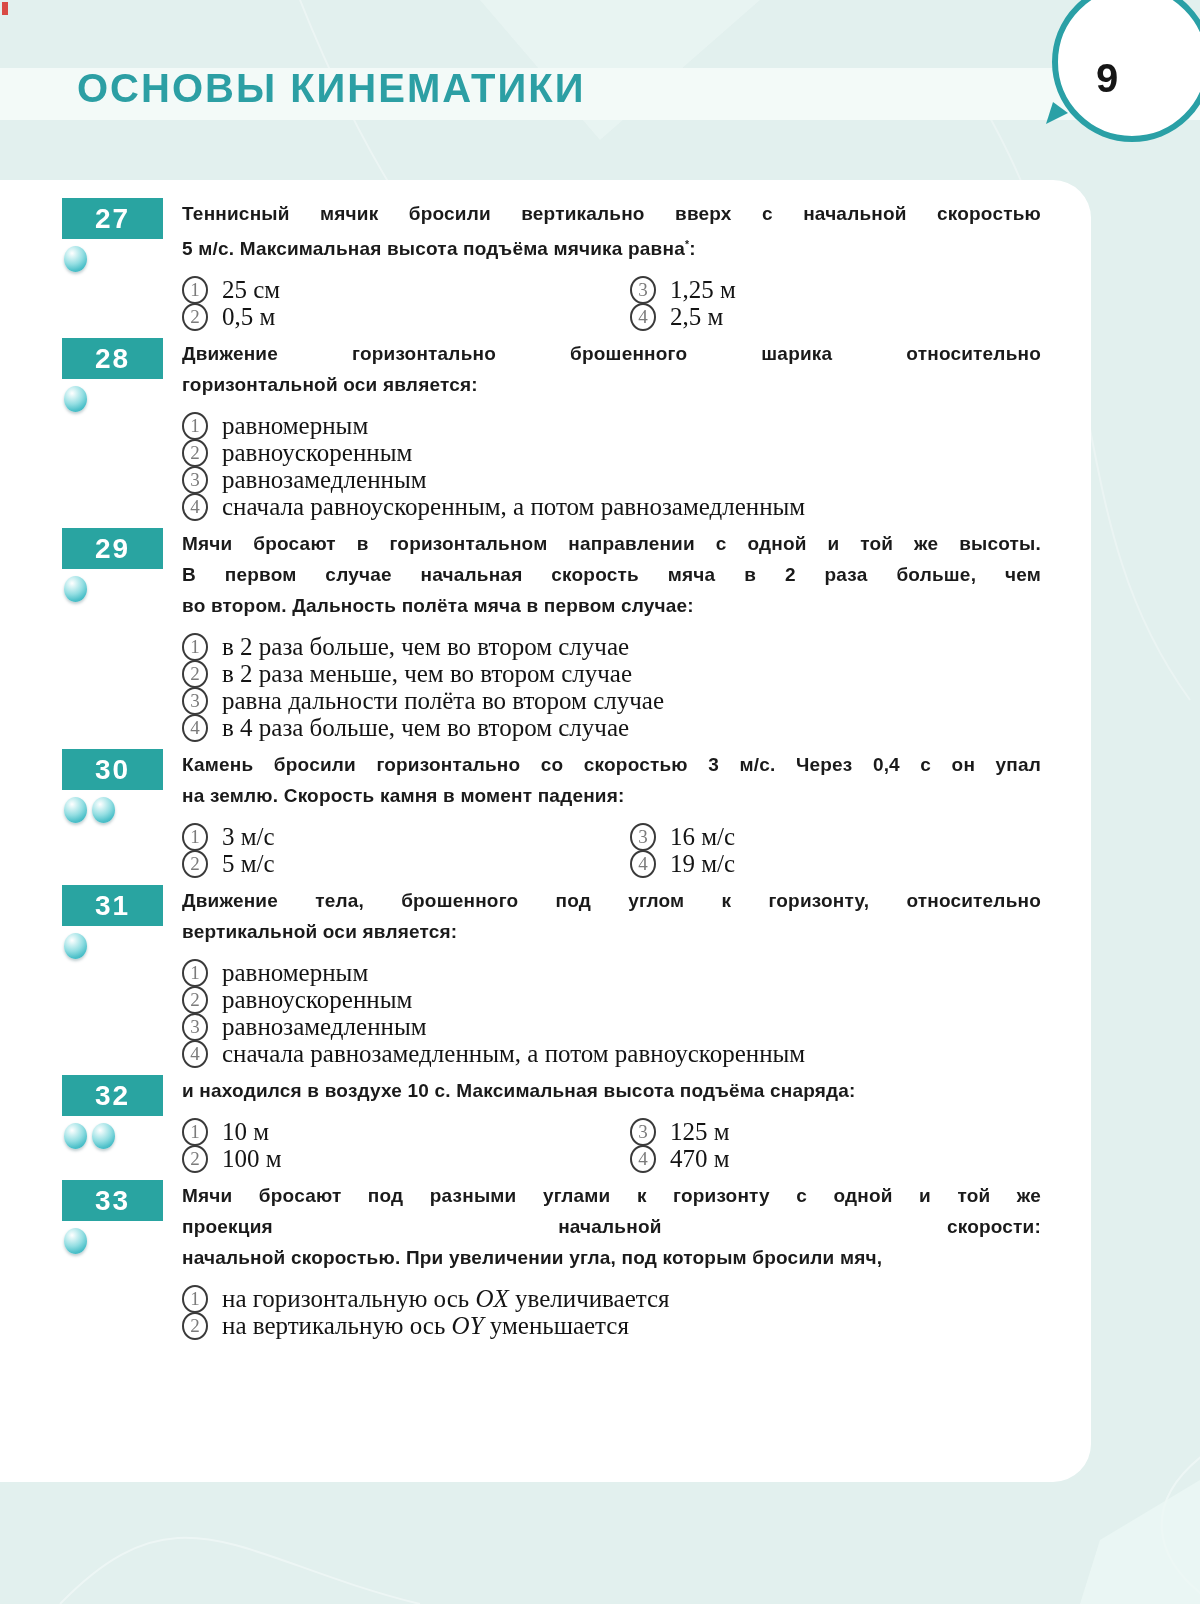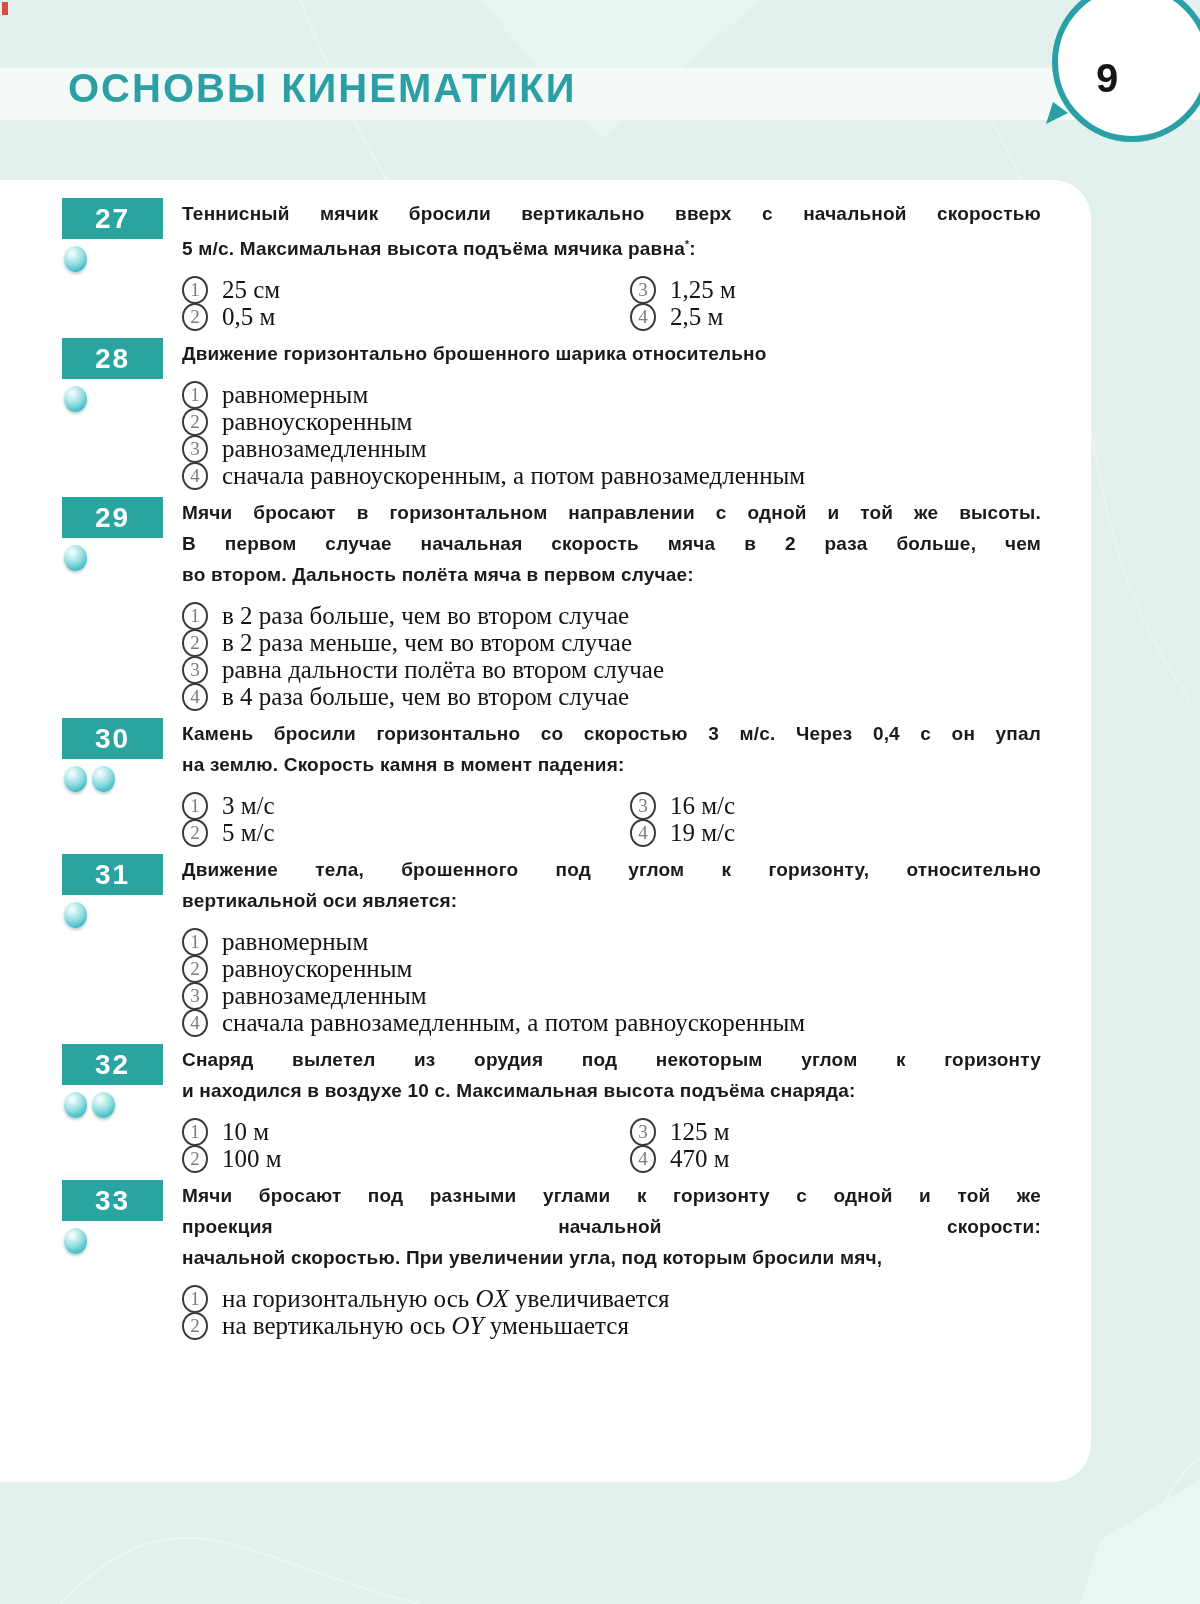--- a/index.html
+++ b/index.html
@@ -5,21 +5,21 @@
   html,body{margin:0;padding:0;}
   body{
     width:1200px;height:1604px;position:relative;overflow:hidden;
     background:#e2f0ee;
     font-family:"Liberation Sans",sans-serif;
   }
   .bg-decor{position:absolute;left:0;top:0;width:1200px;height:1604px;pointer-events:none;}
   .corner-mark{position:absolute;left:2px;top:2px;width:6px;height:13px;background:#d94a44;}
   .header-strip{position:absolute;left:0;top:68px;width:1200px;height:52px;background:#f3faf8;}
   .title{
-    position:absolute;left:68px;top:66px;margin:0;z-index:2;
+    position:absolute;left:77px;top:66px;margin:0;z-index:2;
     font-size:40px;font-weight:800;letter-spacing:2px;color:#2c9fa4;
     font-family:"Liberation Sans",sans-serif;
   }
   .page-circle{
     position:absolute;left:1052px;top:-18px;width:160px;height:160px;z-index:3;
     background:#ffffff;border:6px solid #2aa0a6;border-radius:50%;
     box-sizing:border-box;
   }
   .page-num{
     position:absolute;left:38px;top:68px;
@@ -127,20 +127,21 @@
       <div class="badge">
         <span>28</span>
       </div>
       <div class="balls">
             <span class="ball"></span>
           </div>
     </div>
     <div class="q-main">
       <div class="q-text">
             <div class="q-line">Движение горизонтально брошенного шарика относительно</div>
+            <div class="q-line">горизонтальной оси является:</div>
           </div>
       <div class="q-options">
             <div class="option">
               <span class="onum">1</span>
               <span class="olabel">равномерным</span>
             </div>
             <div class="option">
               <span class="onum">2</span>
               <span class="olabel">равноускоренным</span>
             </div>
@@ -268,21 +269,20 @@
       <div class="badge">
         <span>32</span>
       </div>
       <div class="balls">
             <span class="ball"></span>
             <span class="ball"></span>
           </div>
     </div>
     <div class="q-main">
       <div class="q-text">
-            <div class="q-line">Снаряд вылетел из орудия под некоторым углом к горизонту</div>
             <div class="q-line">и находился в воздухе 10 с. Максимальная высота подъёма снаряда:</div>
           </div>
       <div class="q-options two-col">
             <div class="option">
               <span class="onum">1</span>
               <span class="olabel">10 м</span>
             </div>
             <div class="option">
               <span class="onum">2</span>
               <span class="olabel">100 м</span>

